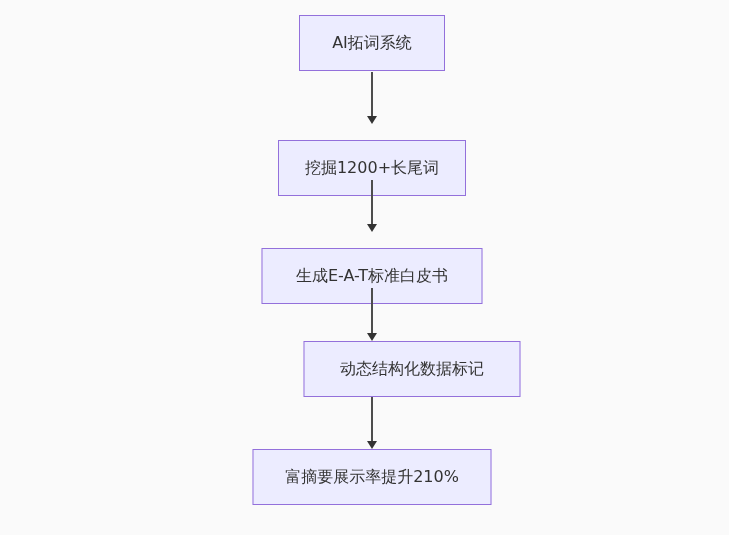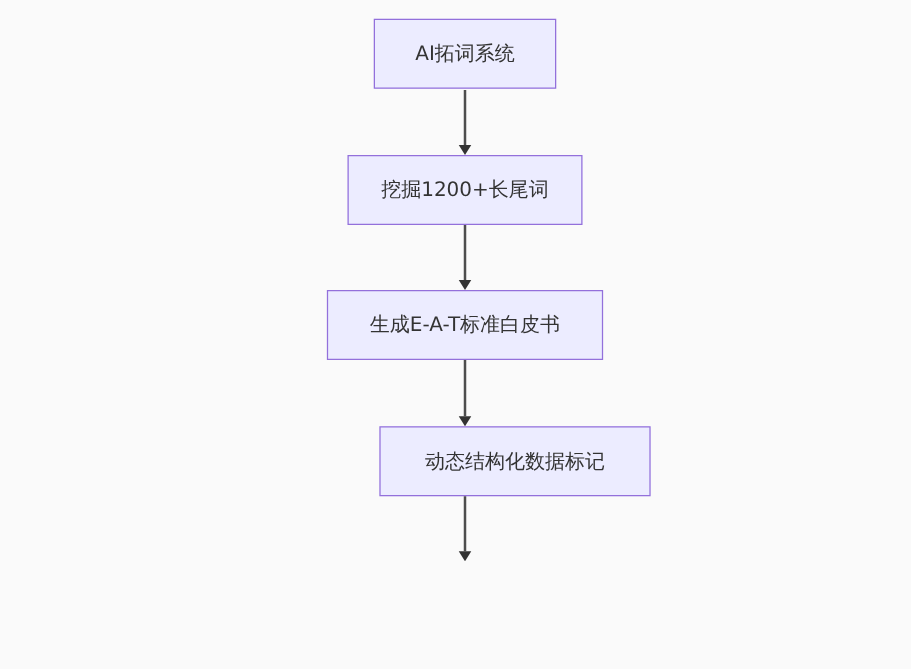--- a/index.html
+++ b/index.html
@@ -70,41 +70,44 @@
 
   <div class="node" style="top:15px; width:146px;">
     <span class="node-label">AI拓词系统</span>
   </div>
 
   <div class="edge" style="top:72px; height:52px;">
     <div class="edge-line"></div>
     <div class="edge-head"></div>
   </div>
 
-  <div class="node" style="top:124px; width:188px;justify-content:center;">
+  <div class="node" style="top:140px; width:188px;justify-content:center;">
     <span class="node-label">挖掘1200+长尾词</span>
   </div>
 
   <div class="edge" style="top:180px; height:52px;">
     <div class="edge-line"></div>
     <div class="edge-head"></div>
   </div>
 
-  <div class="node" style="top:232px; width:221px;">
+  <div class="node" style="top:248px; width:221px;">
     <span class="node-label">生成E-A-T标准白皮书</span>
   </div>
 
   <div class="edge" style="top:288px; height:53px;">
     <div class="edge-line"></div>
     <div class="edge-head"></div>
   </div>
 
   <div class="node" style="top:341px; width:217px;margin-left:40px;">
     <span class="node-label">动态结构化数据标记</span>
   </div>
 
   <div class="edge" style="top:397px; height:52px;">
     <div class="edge-line"></div>
     <div class="edge-head"></div>
   </div>
 
+  <div class="node" style="top:449px; width:239px;">
+    <span class="node-label">富摘要展示率提升210%</span>
+  </div>
 
 </div>
 
 </body></html>

